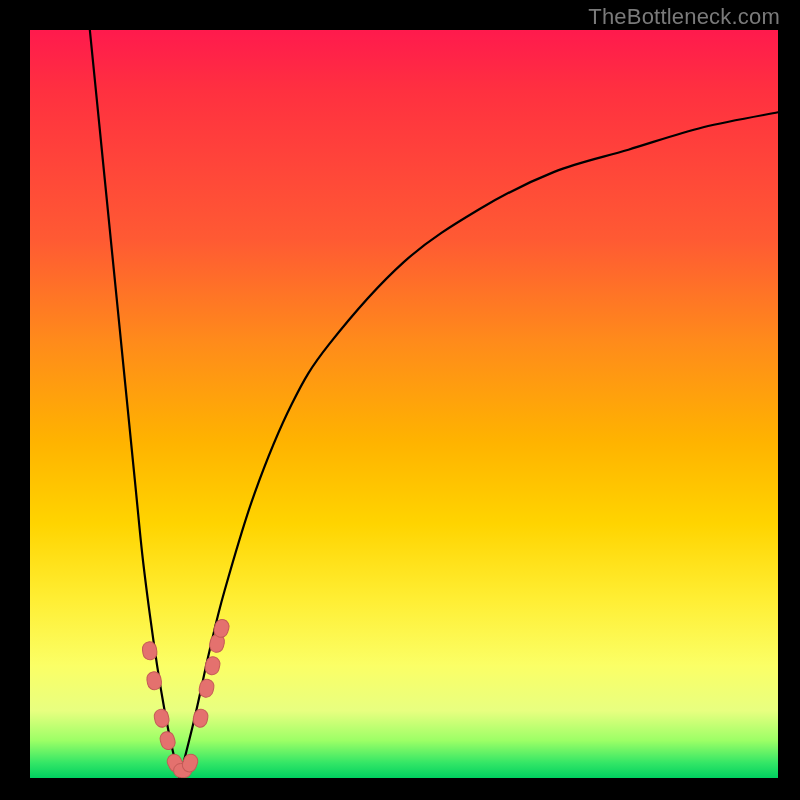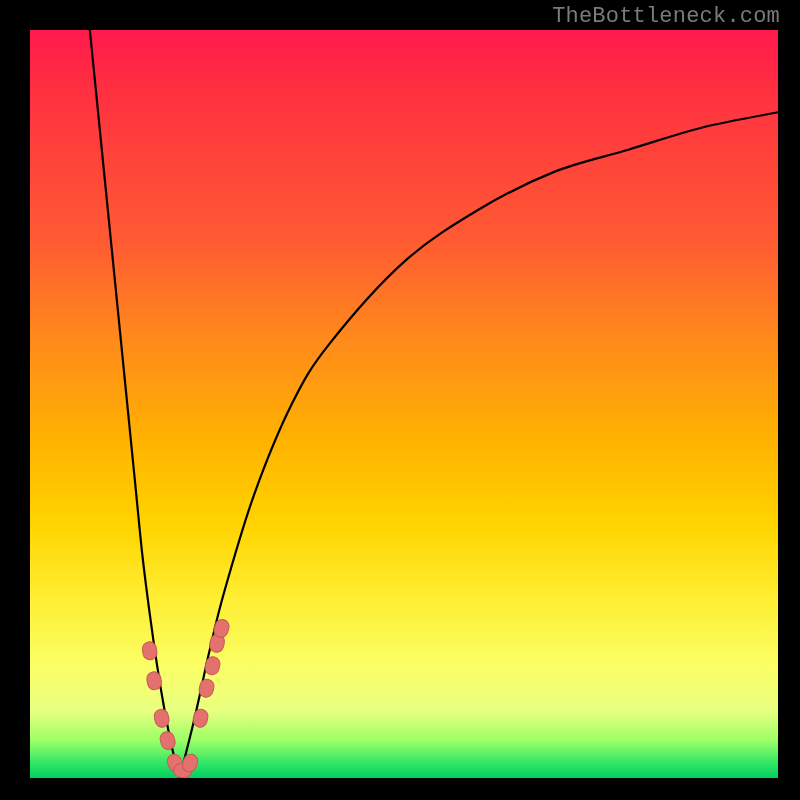--- a/index.html
+++ b/index.html
@@ -9,21 +9,20 @@
     height: 800px;
     overflow: hidden;
     background: #000;
     font-family: Arial, Helvetica, sans-serif;
   }
   .frame {
     position: relative;
     width: 800px;
     height: 692px;
     background: #000;
-    font-family: Liberation Mono, monospace;
   }
   .plot-area {
     position: absolute;
     left: 30px;
     top: 30px;
     width: 748px;
     height: 748px;
     
     background: linear-gradient(
       to bottom,

